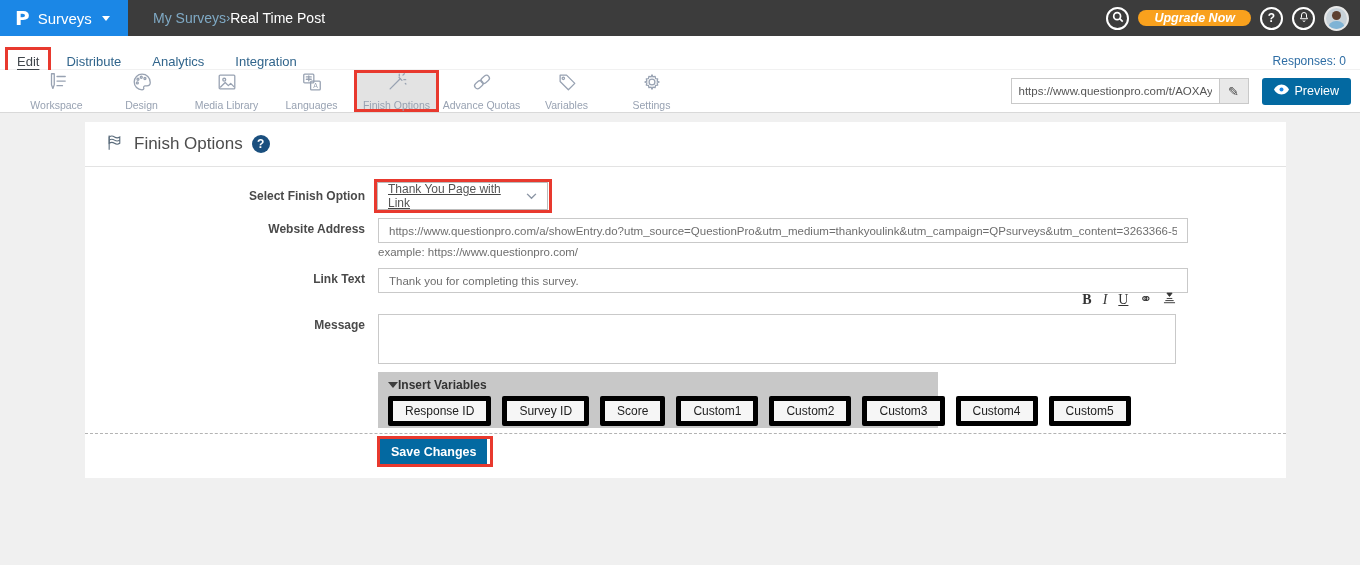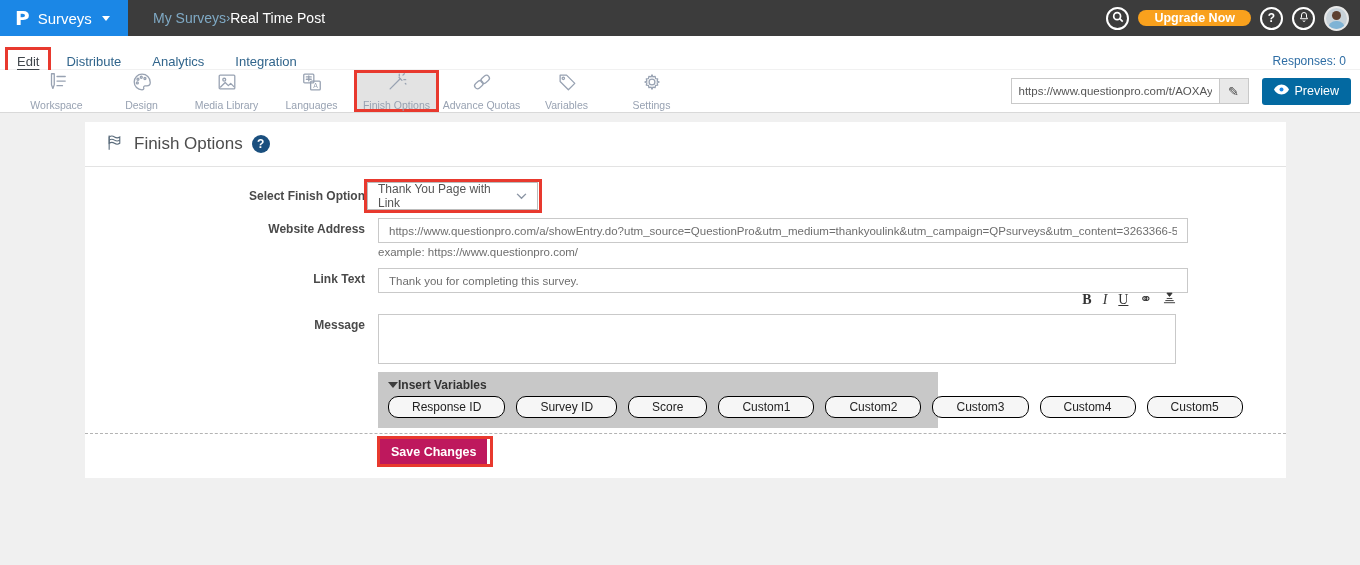--- a/index.html
+++ b/index.html
@@ -14,21 +14,21 @@
   .logo-p { font-size:20px; font-weight:bold; font-family:"DejaVu Sans", sans-serif; }
   .product-name { font-size:15px; }
   .caret-down { width:0; height:0; border-left:4px solid transparent; border-right:4px solid transparent; border-top:5px solid #fff; margin-left:2px; }
   .breadcrumb { display:flex; align-items:center; margin-left:25px; font-size:14px; }
   .crumb-parent { color:#7fa9c4; cursor:pointer; }
   .crumb-sep { color:#7fa9c4; font-size:12px; }
   .crumb-current { color:#ffffff; }
   .nav-right { margin-left:auto; display:flex; align-items:center; gap:9px; padding-right:11px; }
   .circle-btn { width:23px; height:23px; border:2px solid #fff; border-radius:50%; display:flex; align-items:center; justify-content:center; color:#fff; font-size:12px; font-weight:bold; cursor:pointer; background:transparent; flex:none; }
   .circle-btn svg { stroke:#fff; fill:none; stroke-width:2; }
-  .upgrade-btn { background:#f9a11d; color:#fff; font-weight:bold; font-size:12.5px; border:none; border-radius:13px; height:16px; padding:0 16px; cursor:pointer; font-family:inherit; }
+  .upgrade-btn { background:#f9a11d; color:#fff; font-weight:bold; font-size:12.5px; border:none; border-radius:13px; height:16px; padding:0 16px; cursor:pointer; font-family:inherit;font-style:italic; }
   .avatar { width:25px; height:25px; border-radius:50%; border:2px solid #e8e8e8; background:#c8d2d9; position:relative; overflow:hidden; cursor:pointer; flex:none; }
   .avatar .head { position:absolute; width:9px; height:9px; border-radius:50%; background:#5d4031; top:3px; left:6px; }
   .avatar .torso { position:absolute; bottom:-1px; left:2px; width:17px; height:9px; border-radius:8px 8px 0 0; background:#7fb3d5; }
   
   .tabrow { position:absolute; top:36px; left:0; right:0; height:34px; background:#fff; display:flex; align-items:center; padding:17px 14px 0 5px; border-bottom:1px solid #f1f1f1; }
   .red-box { border:3px solid #e8392e; }
   .tab-edit-wrap { padding:2px 9px; margin-right:15px; }
   .tab { font-size:13px; color:#31658c; margin-right:31px; cursor:pointer; }
   .tab.active { color:#40464c; text-decoration:underline; text-underline-offset:3px; margin-right:0; }
   .responses { margin-left:auto; font-size:12px; color:#2e6da4; cursor:pointer; }
@@ -44,42 +44,42 @@
   .url-edit { width:29px; background:#e9e9e9; border-left:1px solid #c9c9c9; display:flex; align-items:center; justify-content:center; font-size:13px; color:#3f3f3f; cursor:pointer; }
   .preview-btn { background:#0369a1; color:#fff; border:none; border-radius:3px; height:27px; padding:0 12px; font-size:12.5px; display:flex; align-items:center; gap:6px; cursor:pointer; font-family:inherit; }
   .preview-btn svg { fill:#fff; stroke:none; }
   
   .card { position:absolute; left:85px; top:122px; width:1201px; height:356px; background:#fff; }
   .card-header { height:45px; border-bottom:1px solid #e3e3e3; display:flex; align-items:center; gap:9px; padding:0 21px; }
   .card-header svg { stroke:#5a6b7b; fill:none; stroke-width:1.4; }
   .card-title { font-size:17px; color:#4d4d4d; }
   .help-badge { width:18px; height:18px; border-radius:50%; background:#1a4f7e; color:#fff; font-size:12px; font-weight:bold; display:flex; align-items:center; justify-content:center; cursor:pointer; }
   .flabel { position:absolute; left:0; width:280px; text-align:right; font-size:12px; font-weight:bold; color:#4a4a4a; }
-  .select-wrap { position:absolute; left:279px; top:57px; background:#fff; padding-right:1px; }
+  .select-wrap { position:absolute; left:289px; top:57px; background:#fff; padding-right:1px;text-decoration:underline; }
   .select-box { width:171px; height:28px; border:1px solid #bbb; display:flex; align-items:center; justify-content:space-between; padding:0 10px; font-size:12px; color:#555; cursor:pointer; background:#fff; }
   .select-box svg { stroke:#8a94a3; fill:none; stroke-width:1.6; }
   .text-input { position:absolute; left:293px; width:810px; height:25px; border:1px solid #c9c9c9; font-size:11.5px; color:#6e6e6e; padding:0 10px; outline:none; font-family:inherit; background:#fff; }
   .example-text { position:absolute; left:293px; top:124px; font-size:11.5px; color:#6e6e6e; }
   .editor-bar { position:absolute; left:293px; top:170px; width:798px; display:flex; justify-content:flex-end; align-items:flex-end; gap:11px; }
   .ed-btn { font-family:"Liberation Serif", serif; font-size:14px; color:#333; cursor:pointer; line-height:1; background:none; border:none; padding:0; }
   .ed-bold { font-weight:bold; }
   .ed-italic { font-style:italic; }
   .ed-underline { text-decoration:underline; }
   .ed-link { font-size:15px; font-family:"DejaVu Sans", sans-serif; }
   .ed-align svg { stroke:#333; fill:#333; stroke-width:1; }
   .message-area { position:absolute; left:293px; top:192px; width:798px; height:50px; border:1px solid #c9c9c9; resize:none; outline:none; font-family:inherit; font-size:12px; padding:6px 8px; color:#555; }
   .vars-panel { position:absolute; left:293px; top:250px; width:560px; height:56px; background:#c8c8c8; }
   .vars-header { display:flex; align-items:center; padding:6px 0 4px 10px; cursor:pointer; }
   .tri-down { width:0; height:0; border-left:5px solid transparent; border-right:5px solid transparent; border-top:6px solid #3d3d3d; }
   .vars-title { font-size:12px; font-weight:bold; color:#333; }
   .vars-buttons { display:flex; gap:11px; padding-left:10px; }
-  .var-btn { background:#f6f6f6; border:1px solid #000000; border-radius:10px; font-size:12px; color:#222; padding:3px 23px; cursor:pointer; font-family:inherit; white-space:nowrap; }
+  .var-btn { background:#f6f6f6; border:5px solid #000000; border-radius:2px; font-size:12px; color:#222; padding:3px 12px; cursor:pointer; font-family:inherit; white-space:nowrap; }
   .dashed-sep { position:absolute; left:0; right:0; top:311px; border-top:1px dashed #b3b3b3; }
   .save-wrap { position:absolute; left:292px; top:314px; background:#fff; padding-right:3px; display:inline-flex; }
-  .save-btn { background:#be185d; color:#fff; border:none; font-size:12.5px; font-weight:bold; height:25px; padding:0 11px; cursor:pointer; font-family:inherit; }
+  .save-btn { background:#0369a1; color:#fff; border:none; font-size:12.5px; font-weight:bold; height:25px; padding:0 11px; cursor:pointer; font-family:inherit; }
 </style>
 </head>
 <body>
 
 <div class="navbar">
   <div class="logo-block">
     <span class="logo-p">P</span>
     <span class="product-name">Surveys</span>
     <span class="caret-down"></span>
   </div>

